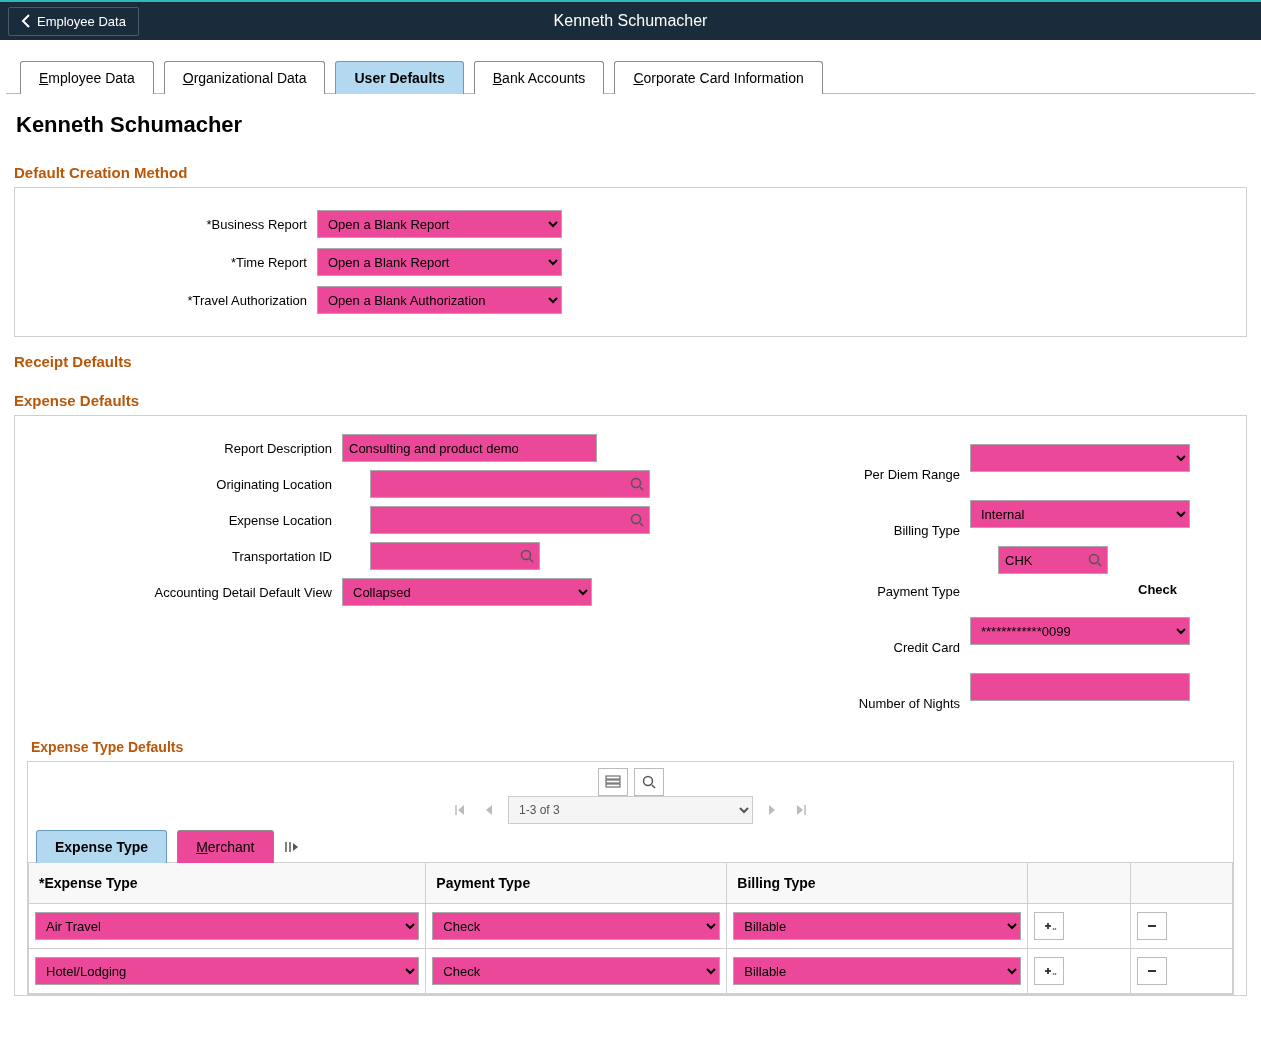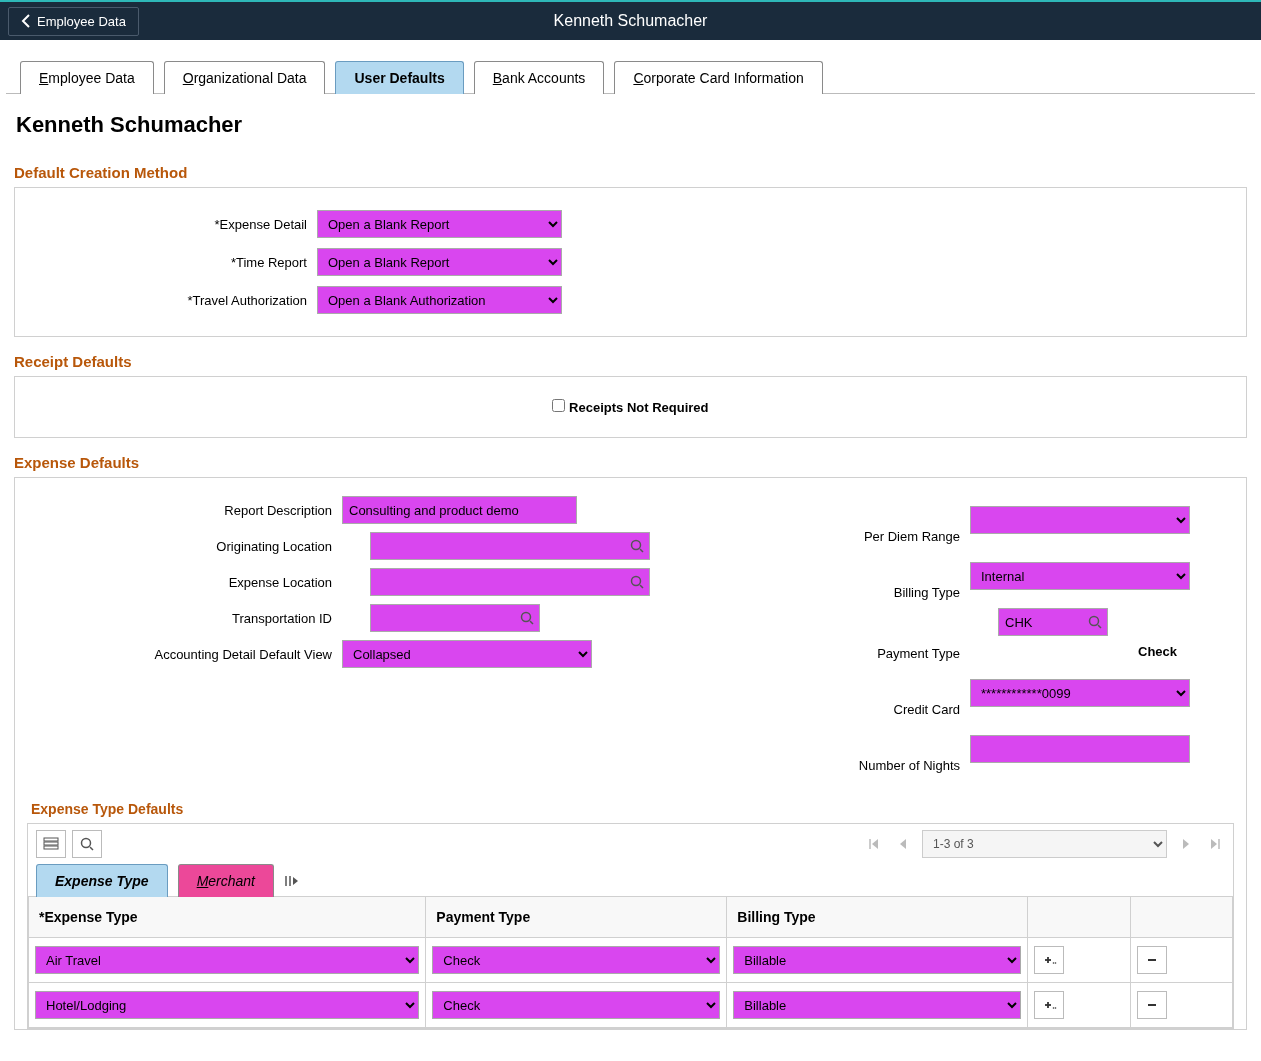--- a/index.html
+++ b/index.html
@@ -10,43 +10,43 @@
 .content { padding: 0 6px 20px; }
 .tabs { display: flex; gap: 10px; padding: 20px 14px 0; border-bottom: 1px solid #bbb; }
 .tab { padding: 8px 18px; border: 1px solid #8a8a8a; border-bottom: none; background: #fff; cursor: pointer; font-size: 14px; border-radius: 3px 3px 0 0; position: relative; top: 1px; }
 .tab .ul { text-decoration: underline; }
 .tab.active { background: #b3d9f0; font-weight: bold; border-color: #6a9cc0; }
 .page-title { font-size: 22px; font-weight: bold; padding: 18px 10px 10px; }
 .section-title { color: #b8570a; font-size: 15px; font-weight: bold; padding: 16px 8px 6px; }
 .boxed { border: 1px solid #d0d0d0; padding: 22px 12px; margin: 0 8px; }
 .form-row { display: flex; align-items: center; margin-bottom: 10px; }
 .form-label { width: 290px; text-align: right; padding-right: 10px; font-size: 13px; }
-select, input[type=text] { font-family: Arial; font-size: 13px; padding: 4px 6px; border: 1px solid #aaa; background: #d946ef; height: 28px; }
+select, input[type=text] { font-family: Arial; font-size: 13px; padding: 4px 6px; border: 1px solid #aaa; background: #ec4899; height: 28px; }
 select { min-width: 245px; }
 .lookup { position: relative; display: inline-block; padding-left: 28px; }
 .lookup input { padding-right: 28px; }
 .lookup-icon { position: absolute; right: 6px; top: 50%; transform: translateY(-50%); pointer-events: none; color: #666; }
 .receipts-row { text-align: center; padding: 8px 0; }
 .receipts-row label { font-weight: bold; }
 .expense-defaults-box { border: 1px solid #d0d0d0; margin: 0 8px; padding: 18px 12px 0; }
 .two-col { display: flex; gap: 40px; }
 .col { flex: 1; }
 .col .form-row { margin-bottom: 8px; }
 .col-left .form-label { width: 315px; }
 .col-right .form-label { width: 280px; margin-top: 33px; }
 .payment-desc { font-size: 13px; margin-left: 8px; font-weight: bold; }
 .grid-section-title { color: #b8570a; font-size: 14px; font-weight: bold; padding: 20px 0 6px 4px; }
 .grid-wrap { border: 1px solid #d0d0d0; }
-.grid-toolbar { display: flex; align-items: center; padding: 6px 8px; justify-content: space-between; }
+.grid-toolbar { display: flex; align-items: center; padding: 6px 8px; justify-content: space-between; flex-direction: column; }
 .grid-toolbar-left { display: flex; gap: 6px; }
 .icon-btn { width: 30px; height: 28px; border: 1px solid #bbb; background: #fff; cursor: pointer; display: flex; align-items: center; justify-content: center; font-size: 14px; color: #444; }
 .grid-toolbar-right { display: flex; align-items: center; gap: 10px; color: #999; }
 .pager-btn { background: none; border: none; color: #bbb; font-size: 14px; cursor: pointer; padding: 4px; }
 .pager-select { border: 1px solid #ccc; padding: 4px 6px; background: #f5f5f5; font-size: 12px; color: #555; }
-.sub-tabs { display: flex; align-items: center; gap: 10px; padding: 0 8px; font-style: italic; }
+.sub-tabs { display: flex; align-items: center; gap: 10px; padding: 0 8px; }
 .sub-tab { padding: 8px 18px; border: 1px solid #8a8a8a; border-bottom: none; background: #ec4899; cursor: pointer; font-size: 14px; border-radius: 3px 3px 0 0; }
 .sub-tab.active { background: #b3d9f0; font-weight: bold; border-color: #6a9cc0; }
 .expand-icon { font-size: 13px; color: #555; cursor: pointer; }
 table.grid { width: 100%; border-collapse: collapse; margin-top: -1px; }
 table.grid th { text-align: left; font-weight: bold; font-size: 14px; padding: 12px 10px; border: 1px solid #d0d0d0; background: #f8f8f8; }
 table.grid td { padding: 8px 6px; border: 1px solid #d0d0d0; }
 table.grid select { width: 100%; min-width: 0; }
 .row-btn { width: 30px; height: 28px; border: 1px solid #bbb; background: #fff; cursor: pointer; display: flex; align-items: center; justify-content: center; }
 .act-col { width: 50px; text-align: center; }
 svg { display: block; }
@@ -72,48 +72,42 @@
     <div class="tab active"><span>User Defaults</span></div>
     <div class="tab"><span class="ul">B</span><span>ank Accounts</span></div>
     <div class="tab"><span class="ul">C</span><span>orporate Card Information</span></div>
   </div>
 
   <div class="page-title">Kenneth Schumacher</div>
 
   <div class="section-title">Default Creation Method</div>
   <div class="boxed">
     <div class="form-row">
-      <div class="form-label">*Expense Detail</div>
+      <div class="form-label">*Business Report</div>
       <select><option>Open a Blank Report</option></select>
     </div>
     <div class="form-row">
       <div class="form-label">*Time Report</div>
       <select><option>Open a Blank Report</option></select>
     </div>
     <div class="form-row" style="margin-bottom:0">
       <div class="form-label">*Travel Authorization</div>
       <select><option>Open a Blank Authorization</option></select>
     </div>
   </div>
 
   <div class="section-title">Receipt Defaults</div>
-  <div class="boxed" style="padding:14px 12px;">
-    <div class="receipts-row">
-      <input type="checkbox" id="rnr" style="">
-      <label for="rnr">Receipts Not Required</label>
-    </div>
-  </div>
 
   <div class="section-title">Expense Defaults</div>
   <div class="expense-defaults-box">
     <div class="two-col">
       <div class="col col-left">
         <div class="form-row">
           <div class="form-label">Report Description</div>
-          <input type="text" style="width: 235px;" value="Consulting and product demo">
+          <input type="text" style="width: 255px;" value="Consulting and product demo">
         </div>
         <div class="form-row">
           <div class="form-label">Originating Location</div>
           <div class="lookup">
             <input type="text" style="width: 280px;" value="">
             <span class="lookup-icon">
                 <svg width="14" height="14" viewBox="0 0 14 14">
                   <circle cx="6" cy="6" r="4.5" stroke="#555" stroke-width="1.5" fill="none"></circle>
                   <line x1="10" y1="10" x2="13" y2="13" stroke="#555" stroke-width="1.5"></line>
                 </svg>

